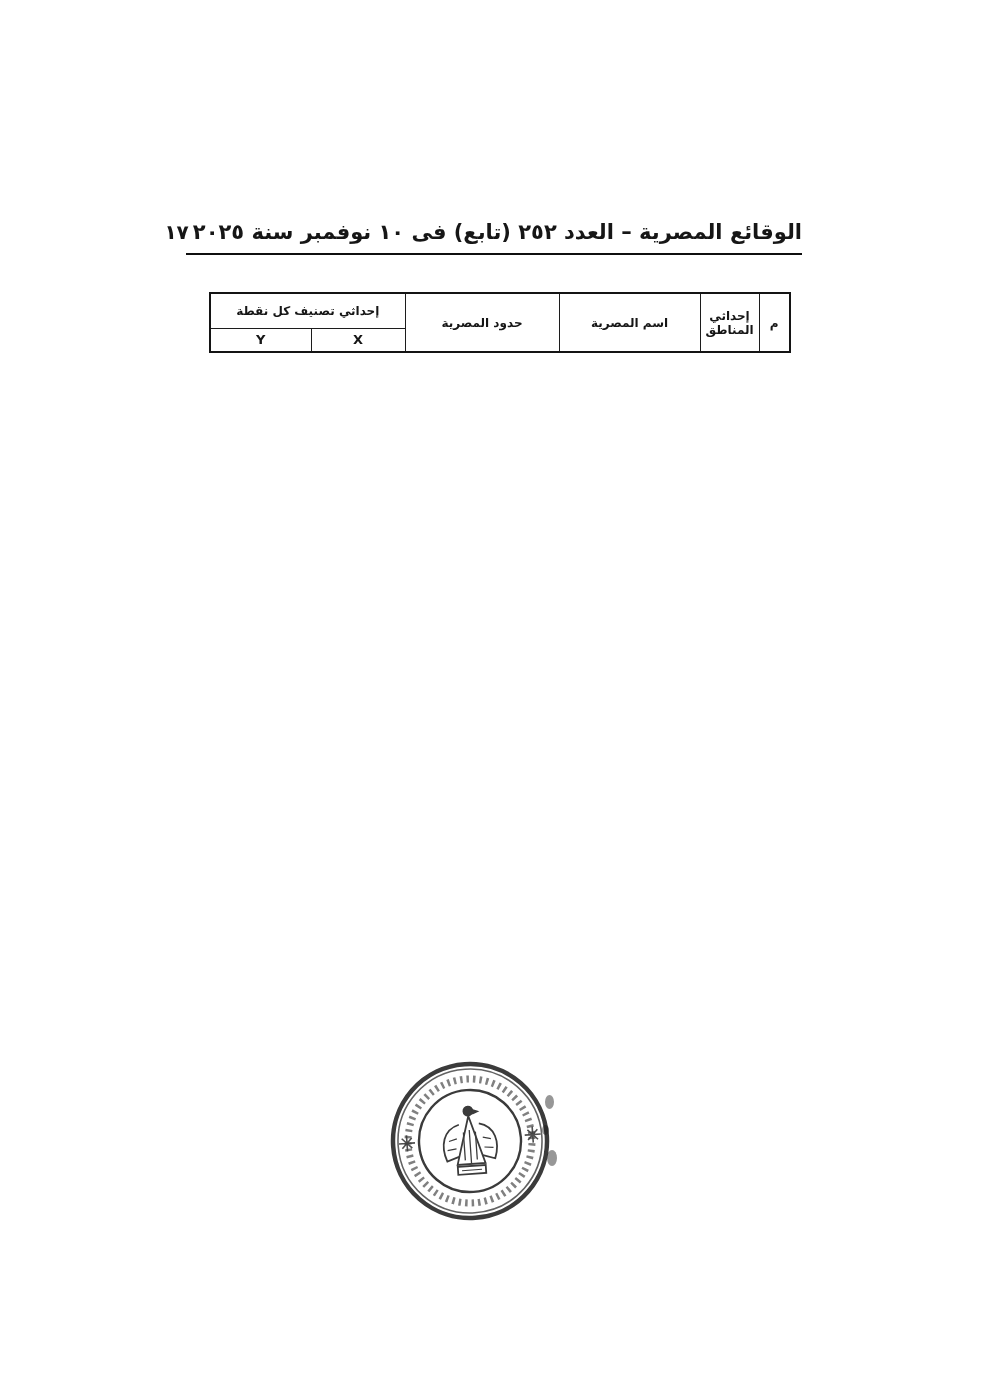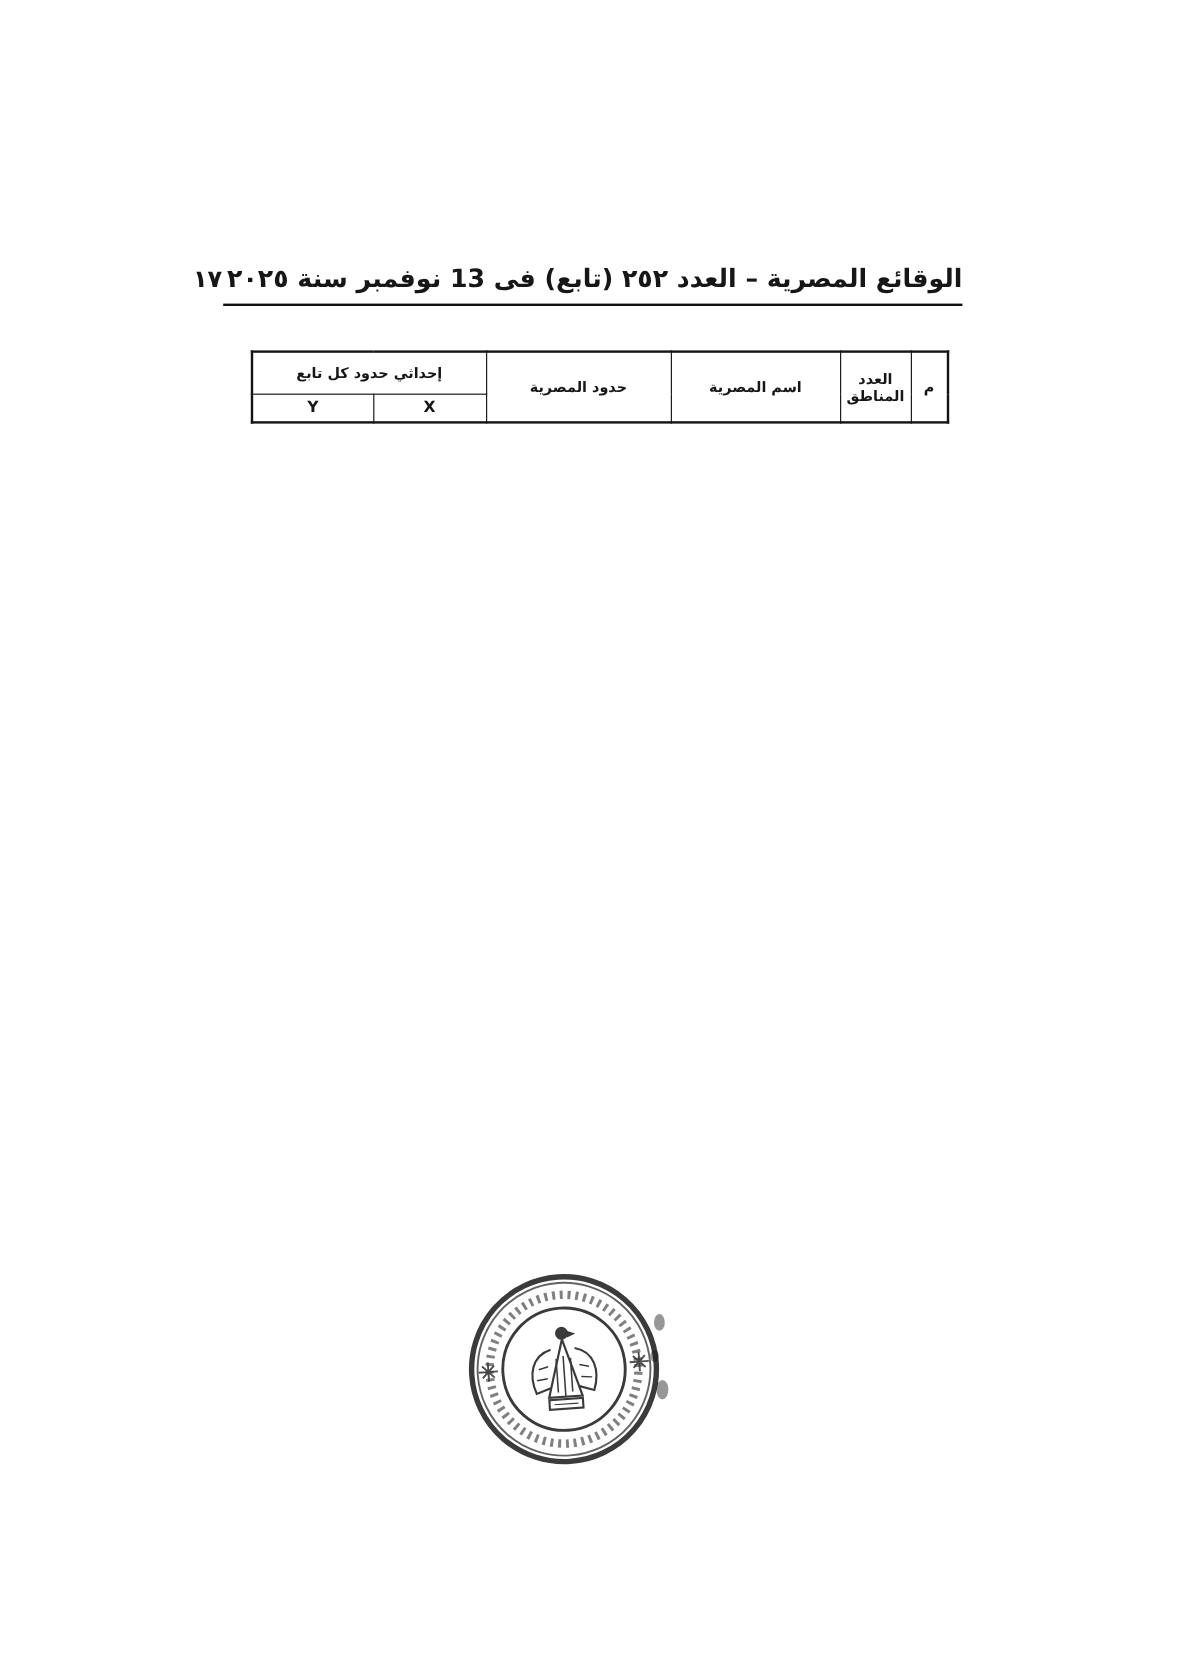--- a/index.html
+++ b/index.html
@@ -40,41 +40,41 @@
   }
   .ink-dot{position:absolute;background:rgba(25,25,25,.45);border-radius:50%;}
 </style>
 </head>
 <body>
 
 <div class="page">
 
   <div class="masthead" dir="rtl">
     <div class="masthead-inner">
-      <span class="title">الوقائع المصرية – العدد ٢٥٢ (تابع) فى 13 نوفمبر سنة ٢٠٢٥</span>
+      <span class="title">الوقائع المصرية – العدد ٢٥٢ (تابع) فى ١٠ نوفمبر سنة ٢٠٢٥</span>
       <span class="pagenum">١٧</span>
     </div>
   </div>
 
   <table class="zones" dir="rtl">
     <colgroup>
       <col style="width:31px">
       <col style="width:59px">
       <col style="width:141px">
       <col style="width:154px">
       <col style="width:94px">
       <col style="width:101px">
     </colgroup>
     <thead>
       <tr class="head-main">
         <th rowspan="2">م</th>
-        <th rowspan="2">العدد المناطق</th>
+        <th rowspan="2">إحداثي المناطق</th>
         <th rowspan="2">اسم المصرية</th>
         <th rowspan="2">حدود المصرية</th>
-        <th colspan="2">إحداثي حدود كل تابع</th>
+        <th colspan="2">إحداثي تصنيف كل نقطة</th>
       </tr>
       <tr class="head-sub">
         <th>X</th>
         <th>Y</th>
       </tr>
     </thead>
     <tbody></tbody>
   </table>
 
   <svg class="stamp" viewBox="0 0 168 170" aria-hidden="true">

